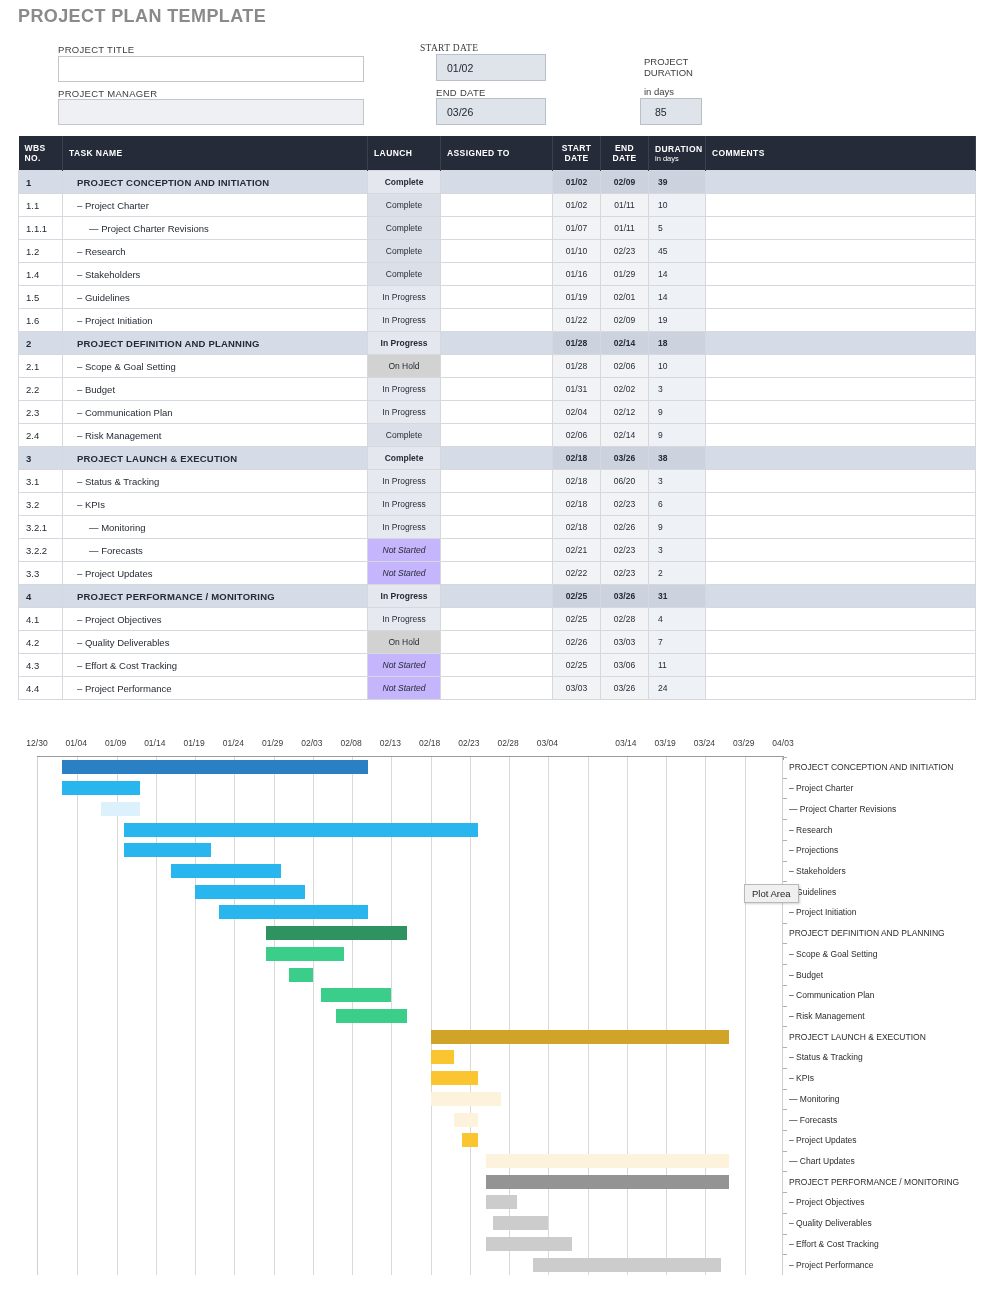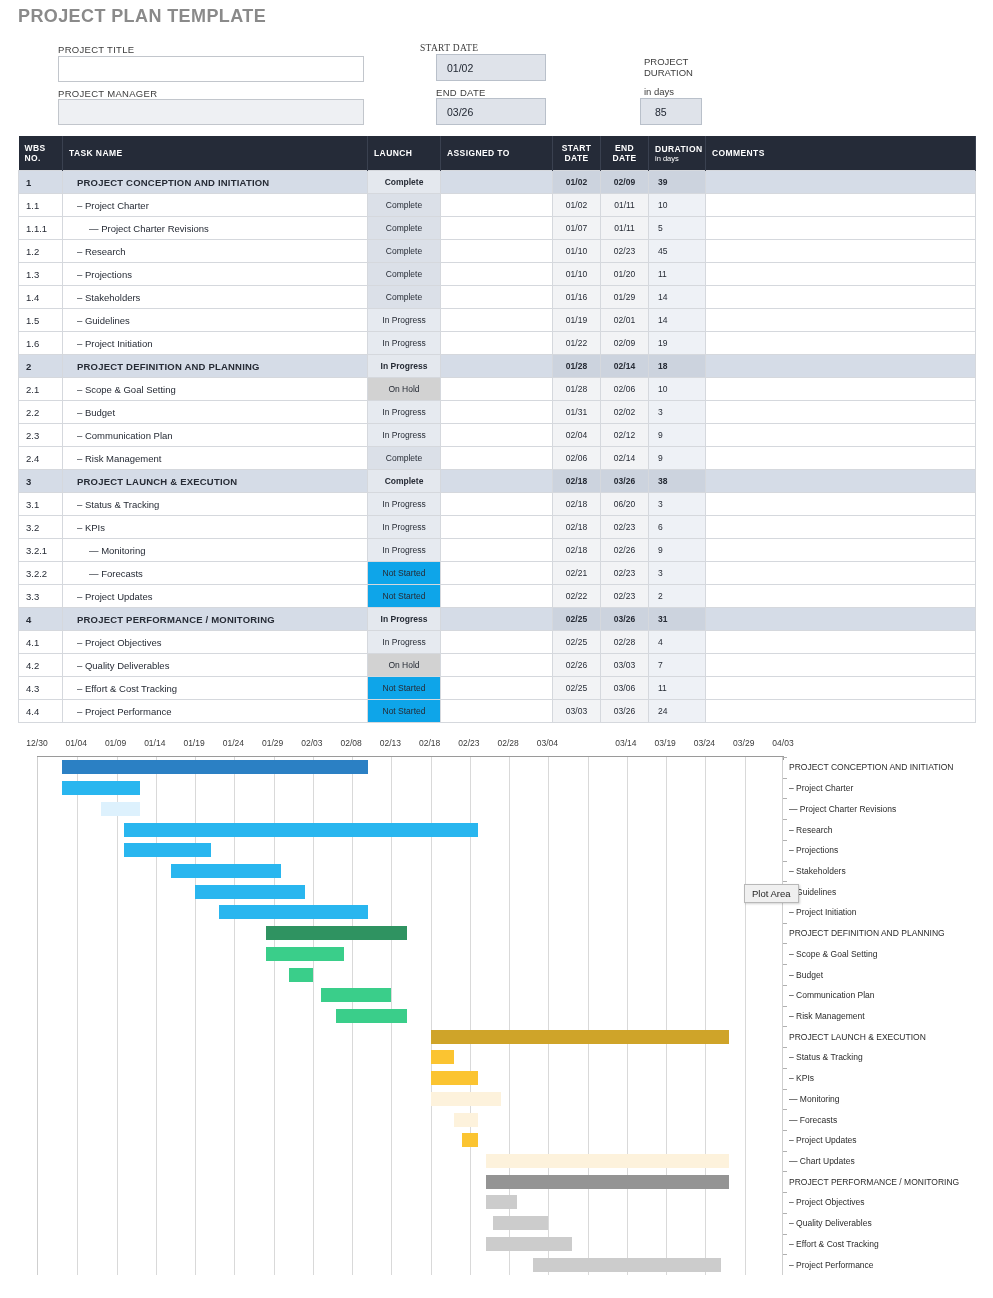--- a/index.html
+++ b/index.html
@@ -97,21 +97,21 @@
 
   tr.group td { background: #d5dce7; font-weight: bold; }
   tr.group td.task { font-weight: bold; letter-spacing: 0.2px; padding-left: 14px; }
   tr.group td.date { background: #ccd3de; }
   tr.group td.dur { background: #ccd3de; }
   tr.group td.comments { background: #d5dce7; }
 
   td.st-complete { background: #dbe0e8; margin-left: 8px; }
   td.st-inprogress { background: #e6eaf0; }
   td.st-onhold { background: #d2d2d2; }
-  td.st-notstarted { background: #0ea5e9; }
+  td.st-notstarted { background: #c4b5fd; font-style: italic; }
   tr.group td.st-complete,
   tr.group td.st-inprogress,
   tr.group td.st-onhold,
   tr.group td.st-notstarted { background: #e4e8ee; }
 
   .lvl1 { padding-left: 14px !important; }
   .lvl2 { padding-left: 26px !important; }
 
   
   .gantt {
@@ -282,30 +282,20 @@
         <td class="comments"></td>
       </tr>
       <tr>
         <td class="wbs">1.2</td>
         <td class="task lvl1">– Research</td>
         <td class="status st-complete">Complete</td>
         <td></td>
         <td class="date">01/10</td>
         <td class="date">02/23</td>
         <td class="dur">45</td>
-        <td class="comments"></td>
-      </tr>
-      <tr>
-        <td class="wbs">1.3</td>
-        <td class="task lvl1">– Projections</td>
-        <td class="status st-complete">Complete</td>
-        <td></td>
-        <td class="date">01/10</td>
-        <td class="date">01/20</td>
-        <td class="dur">11</td>
         <td class="comments"></td>
       </tr>
       <tr>
         <td class="wbs">1.4</td>
         <td class="task lvl1">– Stakeholders</td>
         <td class="status st-complete">Complete</td>
         <td></td>
         <td class="date">01/16</td>
         <td class="date">01/29</td>
         <td class="dur">14</td>

